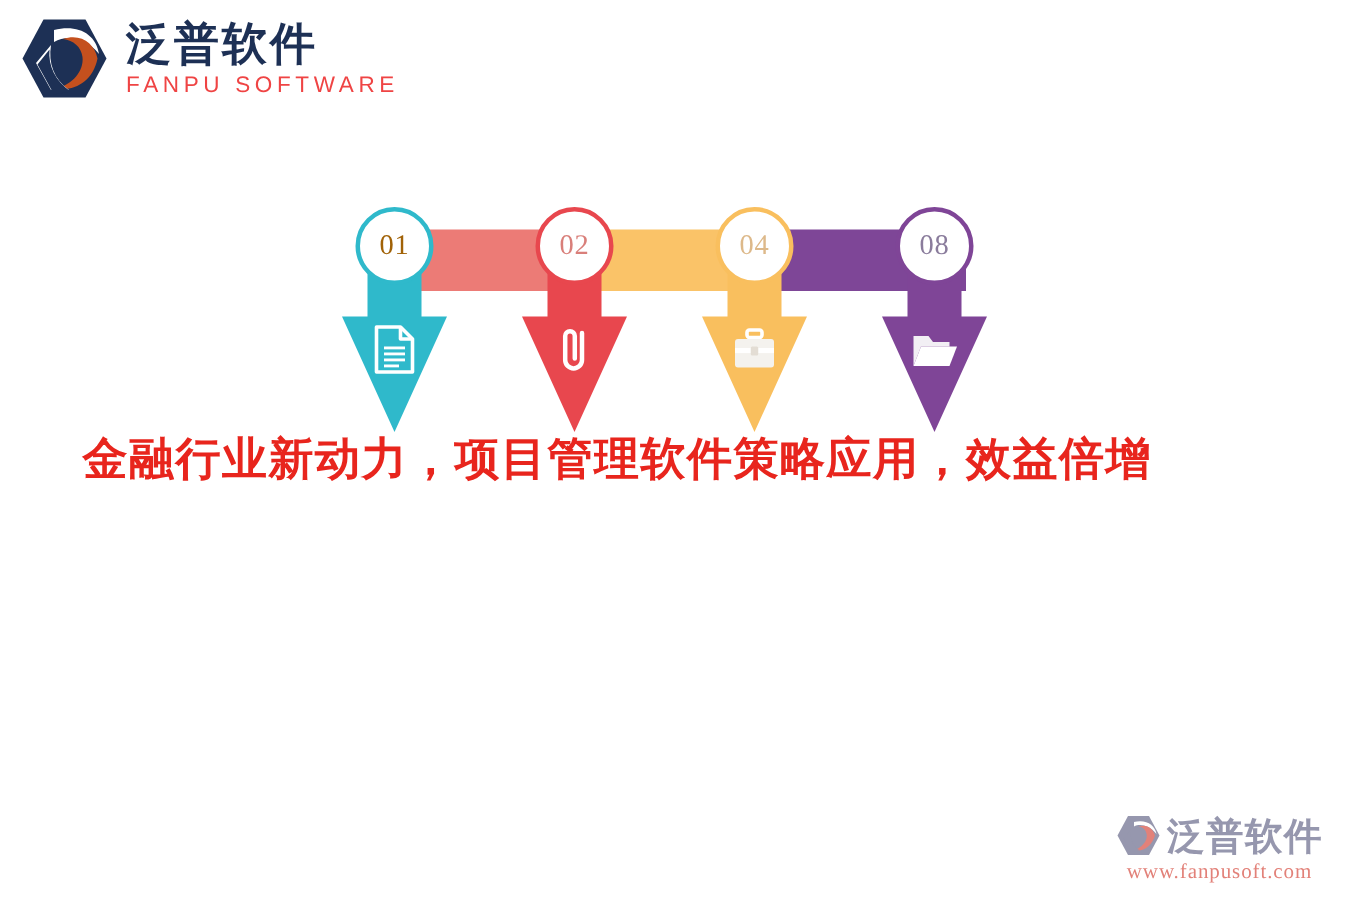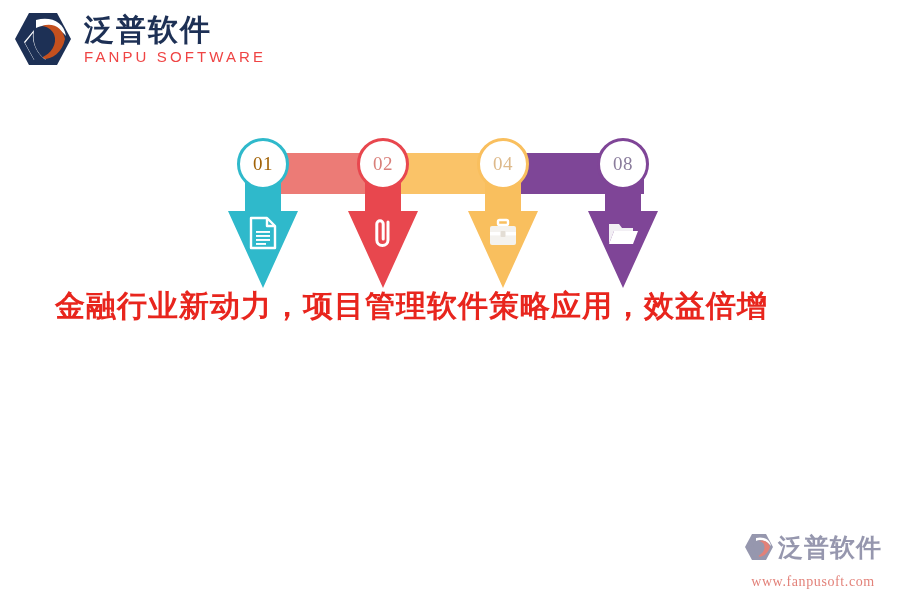--- a/index.html
+++ b/index.html
@@ -145,21 +145,21 @@
     font-weight: bold;
     color: #8e8fa8;
     letter-spacing: 1px;
     line-height: 1;
     font-family: "DejaVu Sans", "Liberation Sans", sans-serif;
   }
   #watermark .wm-url {
     font-size: 14px;
     color: #e0776e;
     letter-spacing: 0.6px;
-    margin-top: 13px;
+    margin-top: 3px;
     font-family: "Liberation Serif", "DejaVu Serif", serif;
   }
 </style>
 </head>
 <body>
 
 <div id="brand-logo">
   <span class="mark">
     <svg viewBox="0 0 62 58" width="62" height="58" aria-hidden="true">
       <path d="M16.5 2 L45.5 2 L60 29 L45.5 56 L16.5 56 L2 29 Z" fill="none" stroke="#1d3055" stroke-width="0"></path>

